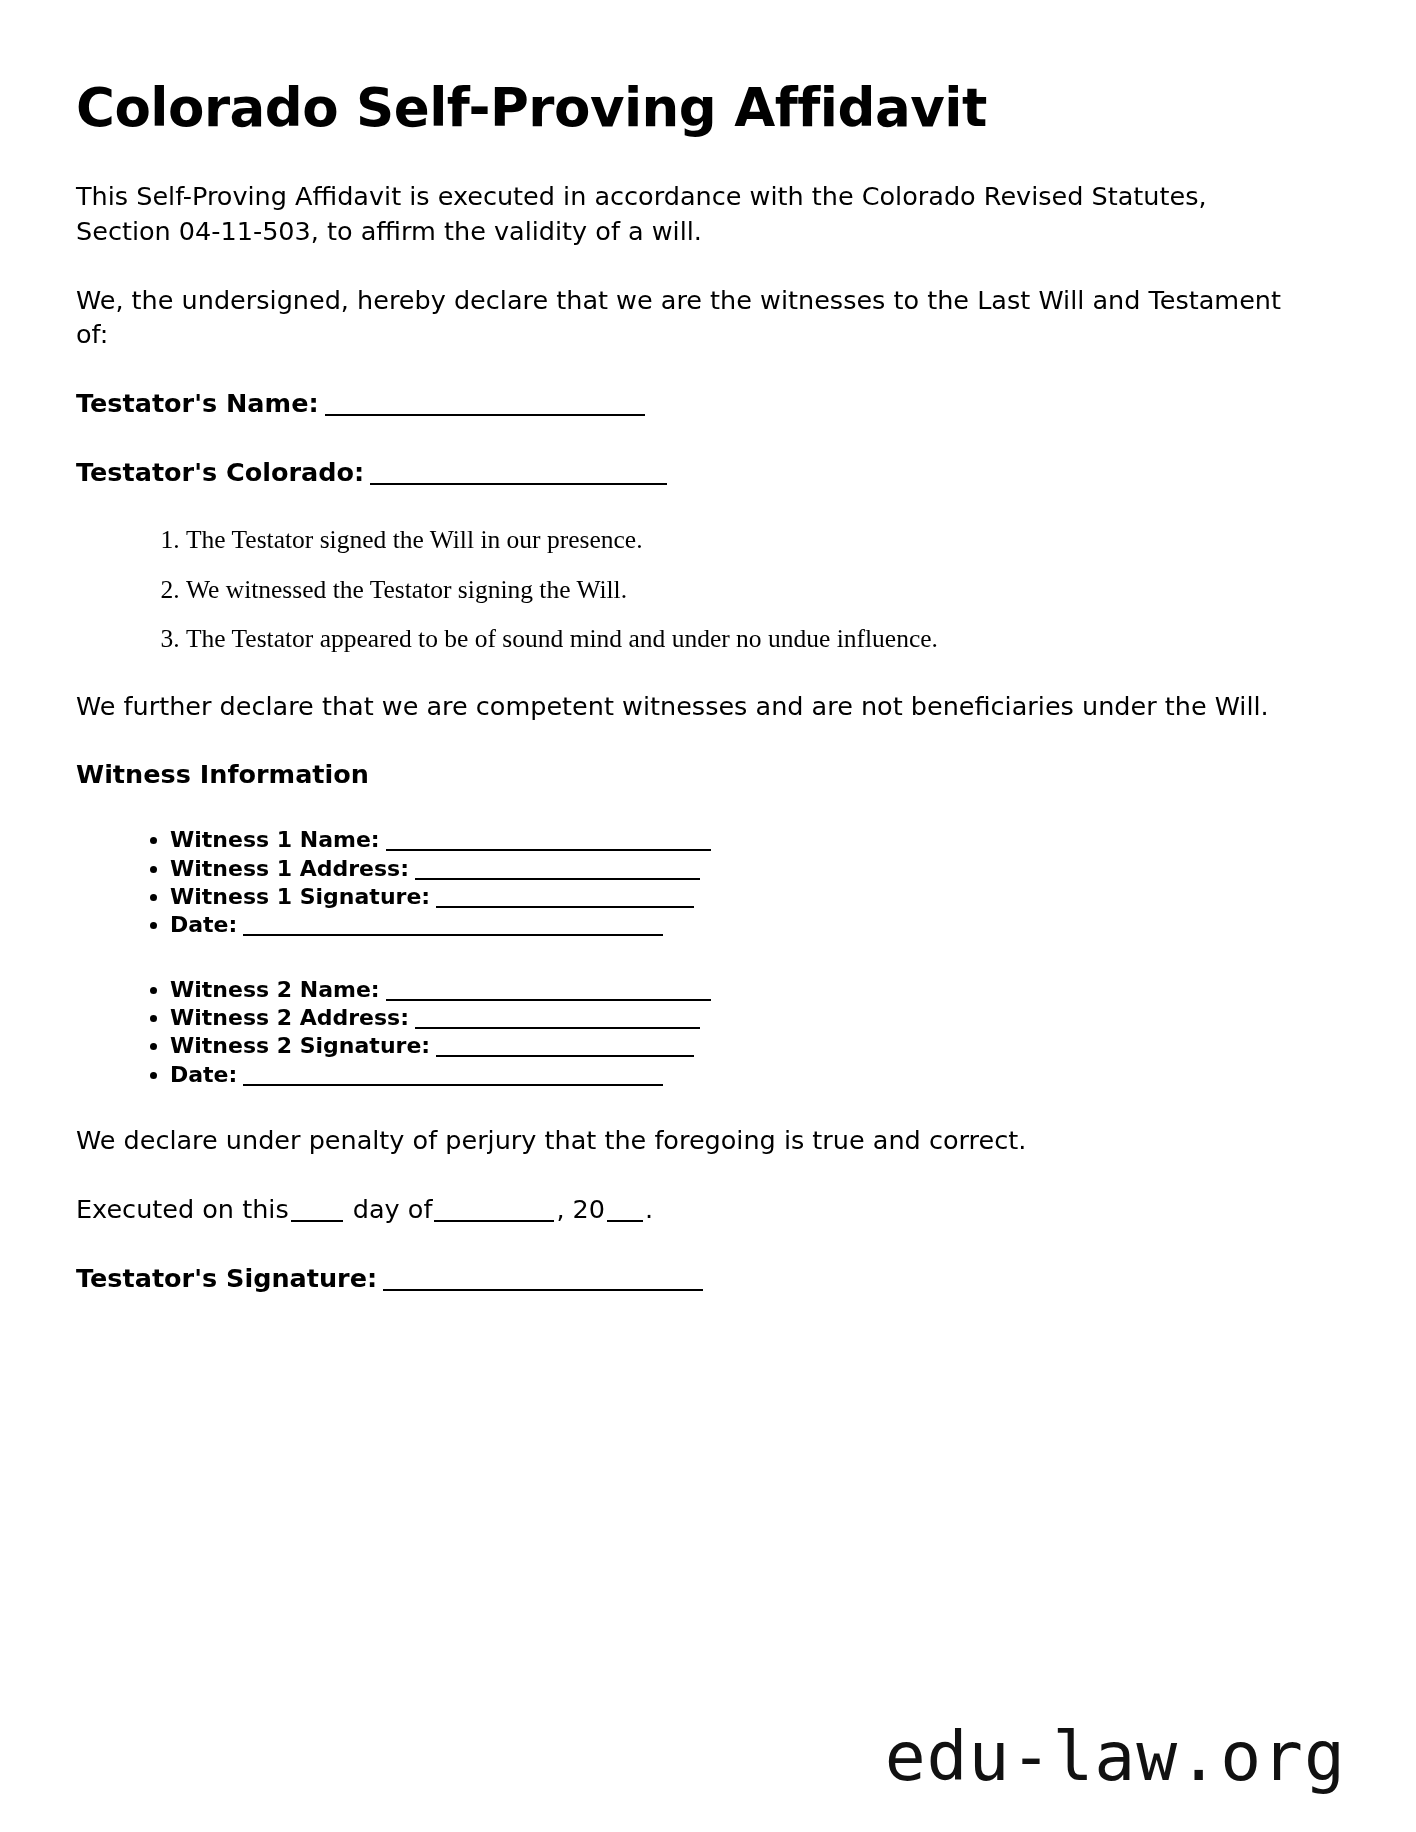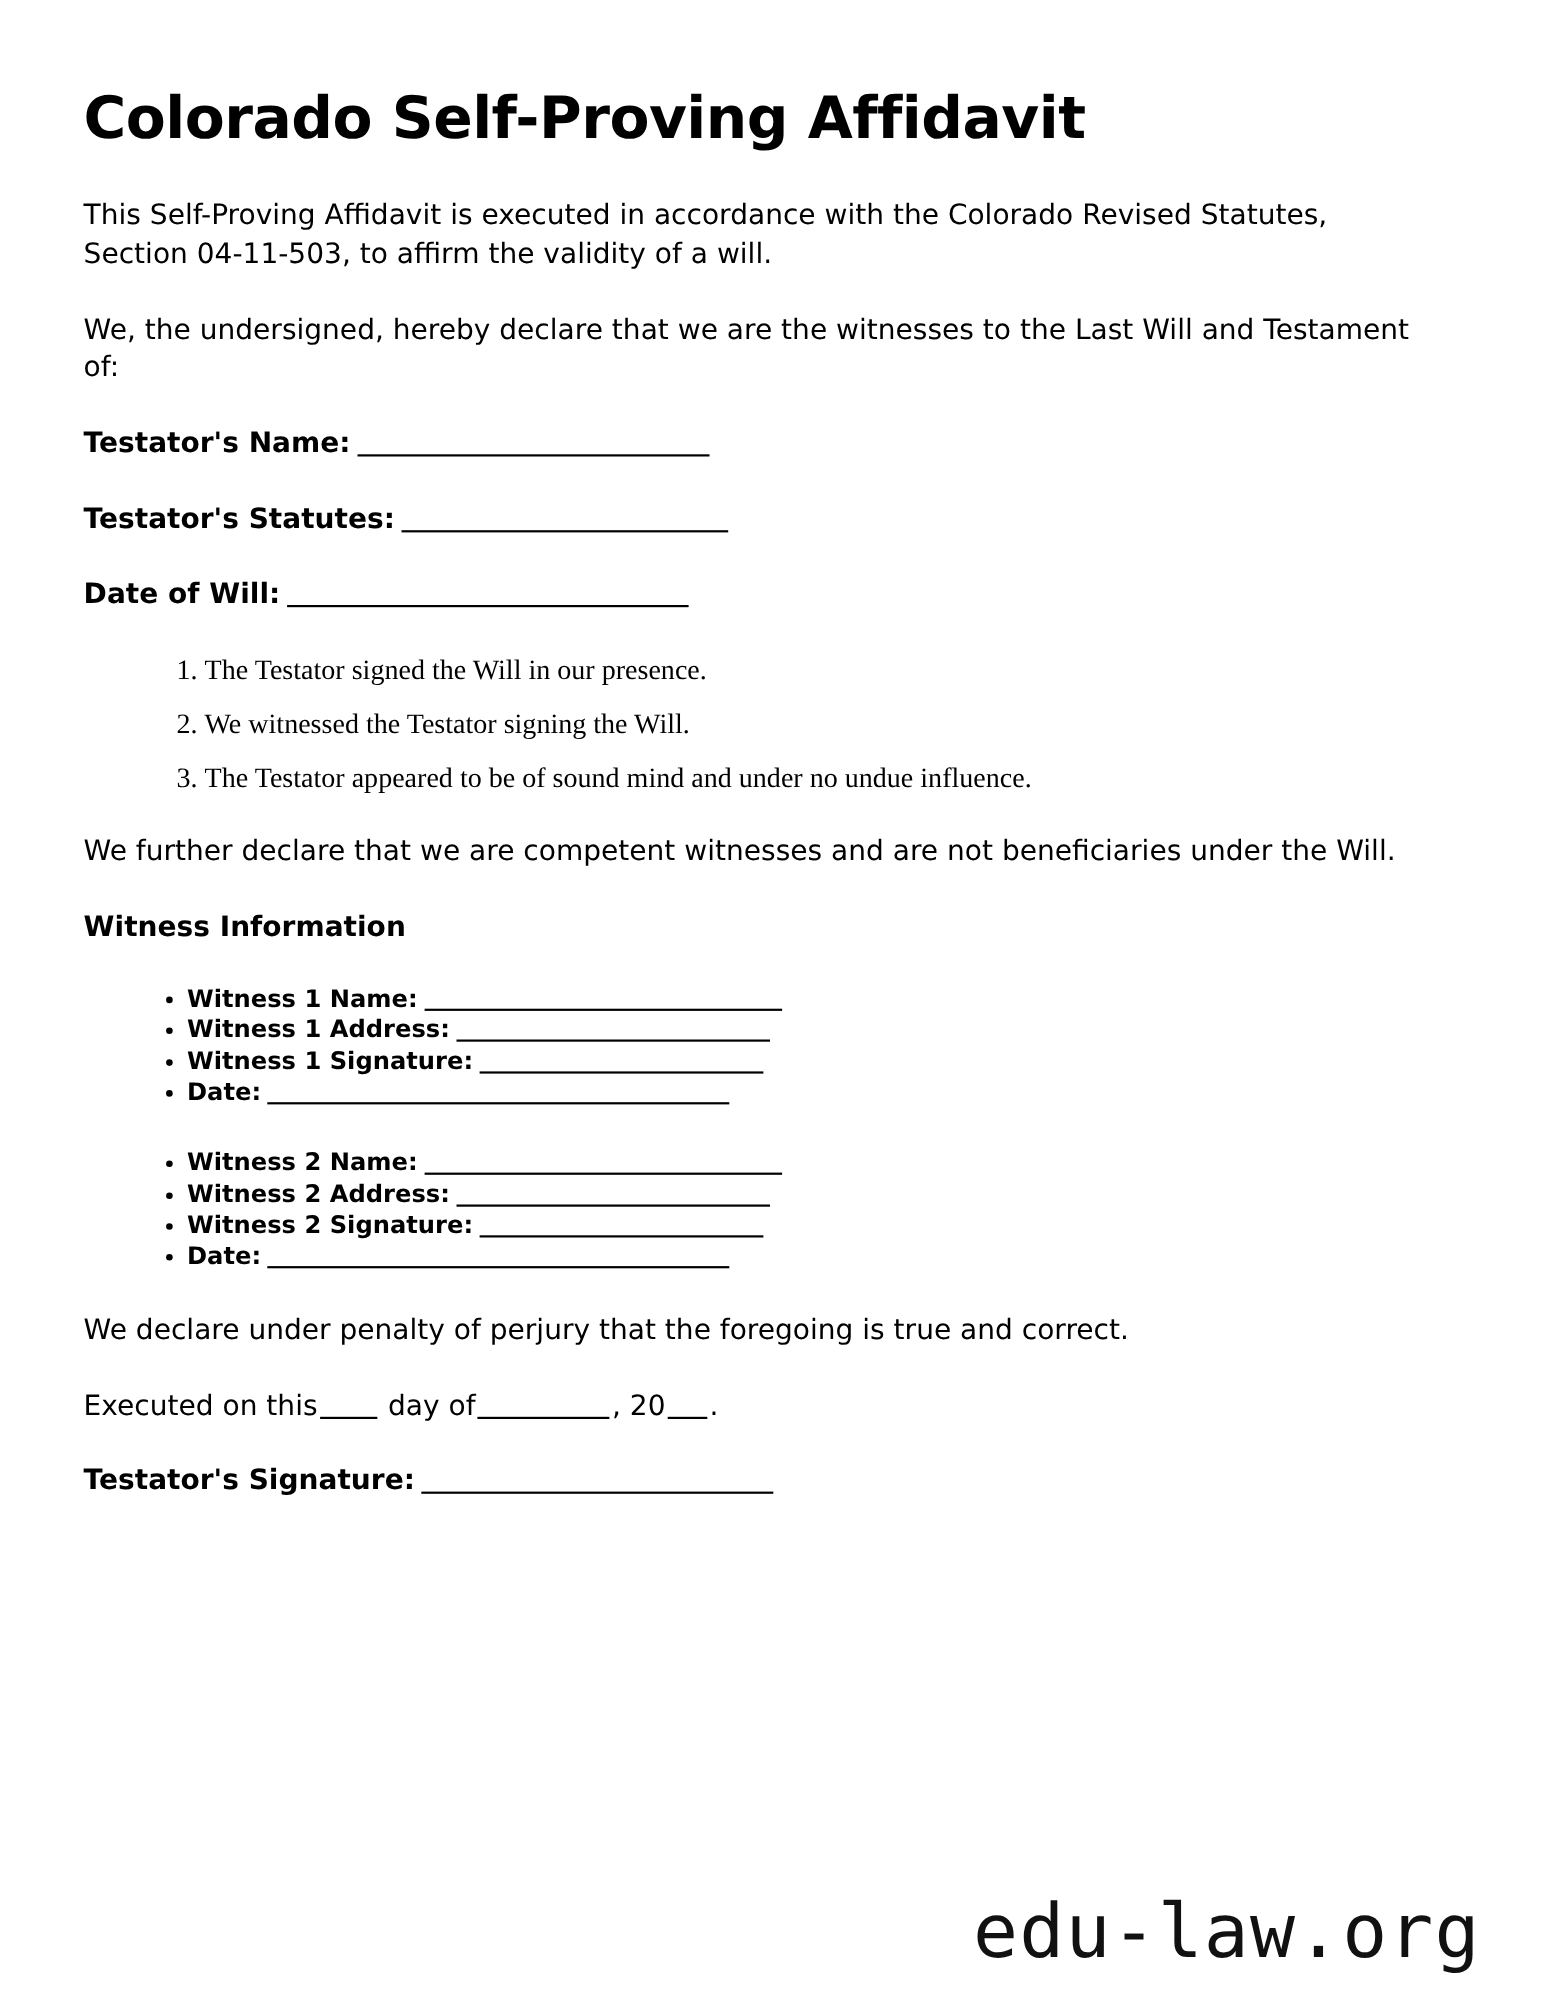--- a/index.html
+++ b/index.html
@@ -105,23 +105,22 @@
 
   <h1 class="doc-title">Colorado Self-Proving Affidavit</h1>
 
   <p class="para">This Self-Proving Affidavit is executed in accordance with the Colorado Revised Statutes, Section 04-11-503, to affirm the validity of a will.</p>
 
 
   <p class="para">We, the undersigned, hereby declare that we are the witnesses to the Last Will and Testament of:</p>
 
   <p class="field-line"><span>Testator's Name:</span><span class="blank" style="width: 320px;"></span></p>
 
-  <p class="field-line"><span>Testator's Statutes:</span><span class="blank" style="width: 297px;"></span></p>
+  <p class="field-line"><span>Testator's Colorado:</span><span class="blank" style="width: 297px;"></span></p>
 
-  <p class="field-line"><span>Date of Will:</span><span class="blank" style="width: 365px;"></span></p>
 
 
   <ol class="affirm-list">
     <li>The Testator signed the Will in our presence.</li>
     <li>We witnessed the Testator signing the Will.</li>
     <li>The Testator appeared to be of sound mind and under no undue influence.</li>
   </ol>
 
   <p class="para">We further declare that we are competent witnesses and are not beneficiaries under the Will.</p>
 

